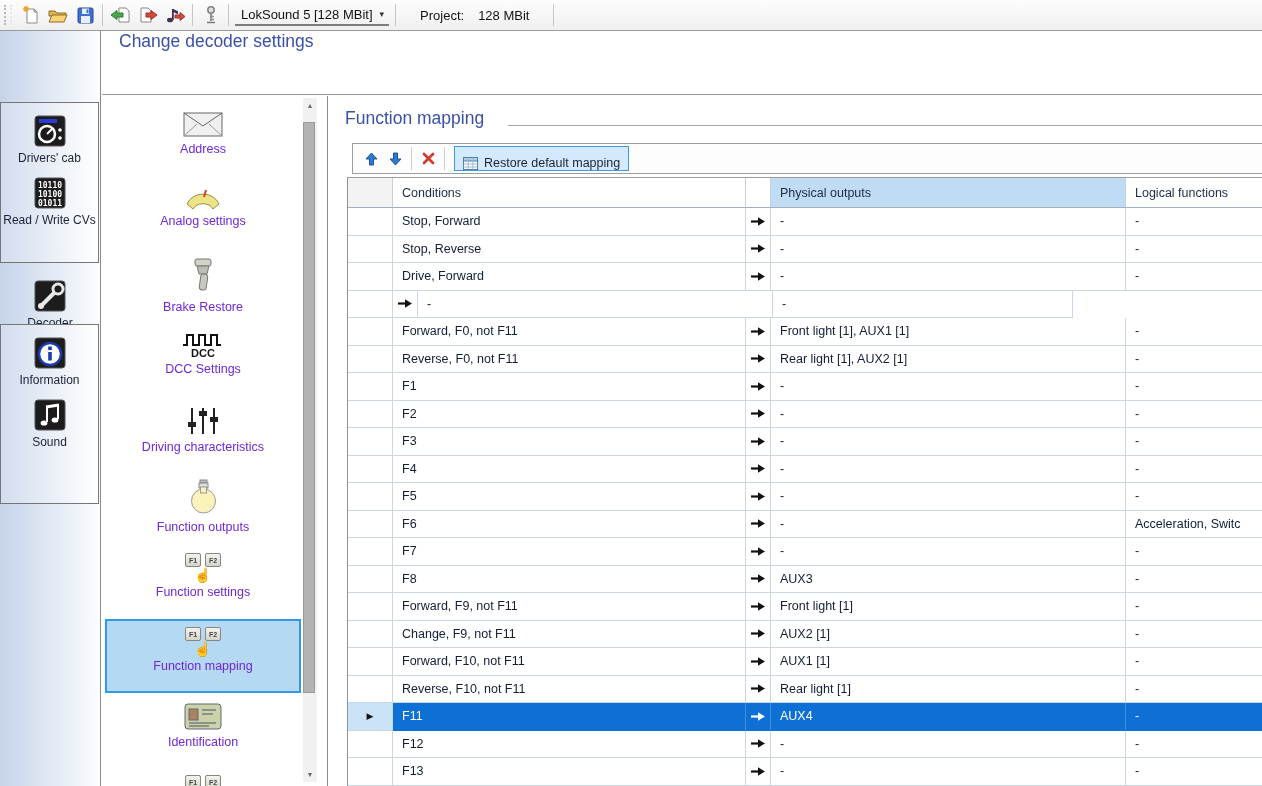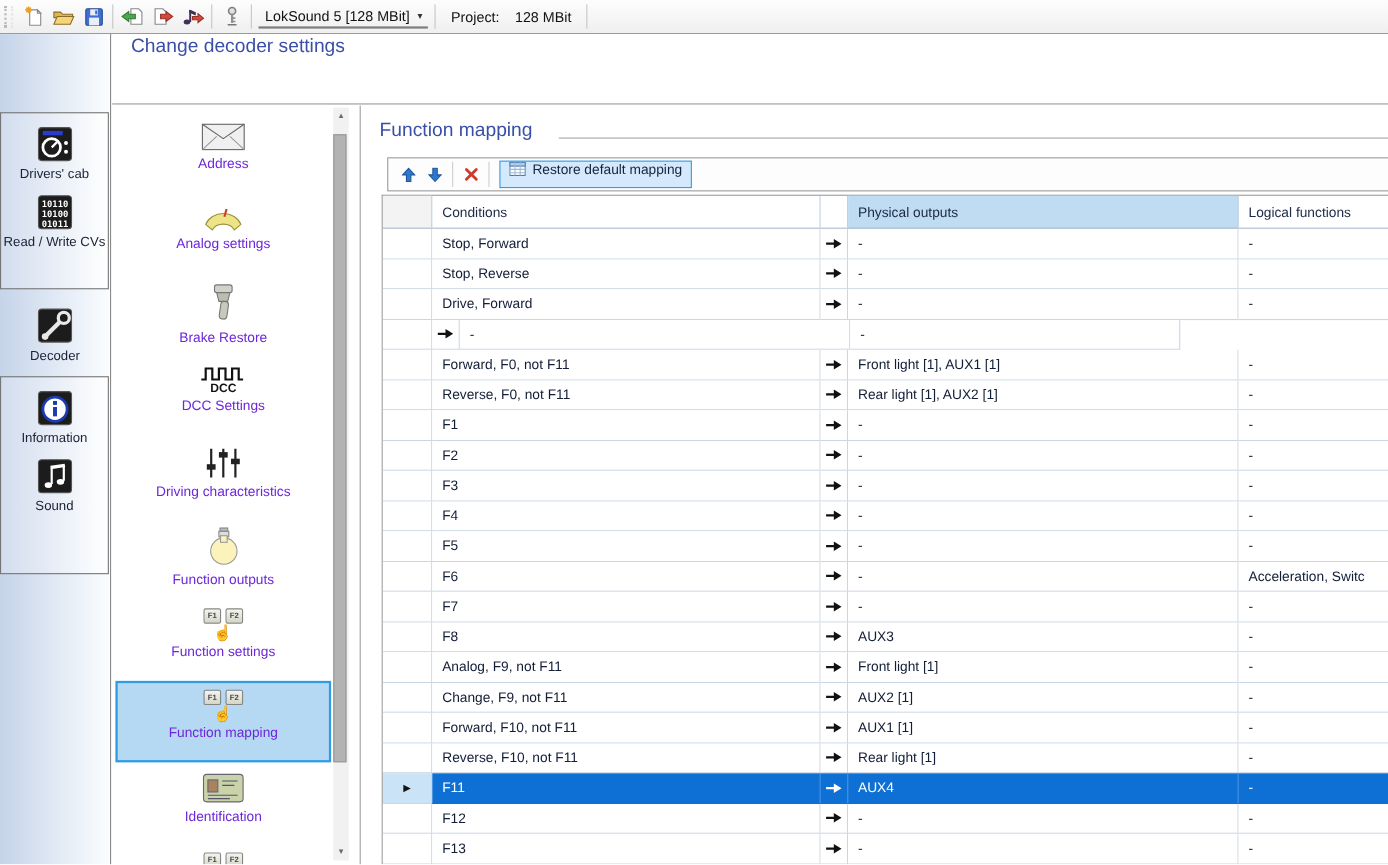--- a/index.html
+++ b/index.html
@@ -9,30 +9,30 @@
   
   .top-toolbar{position:absolute;left:0;top:0;width:100%;height:31px;box-sizing:border-box;
     background:linear-gradient(#fdfdfd,#efefef);border-bottom:1px solid #9a9a9a;
     display:flex;align-items:center;padding:0 4px;}
   .grip{width:4px;height:20px;border-left:2px dotted #b9b9b9;border-right:2px dotted #e6e6e6;margin-right:5px;}
   .tb-btn{width:27px;height:26px;display:flex;align-items:center;justify-content:center;flex:0 0 auto;}
   .tb-sep{width:1px;height:22px;background:#c6c6c6;margin:0 4px;flex:0 0 auto;}
   .combo{display:flex;align-items:center;font-size:13px;color:#111;
     border-bottom:2px solid #7d7d7d;padding:2px 5px 2px 6px;margin:0 2px;cursor:default;}
   .combo .caret{font-size:9px;color:#333;margin-left:7px;}
-  .project{font-size:13px;color:#111;margin:0 10px;}
+  .project{font-size:13px;color:#111;margin:0 20px;}
   .project .pv{margin-left:14px;}
 
   
   .sidebar{position:absolute;left:0;top:31px;width:101px;height:755px;box-sizing:border-box;
     background:linear-gradient(90deg,#c5d4e9,#fbfdff);border-right:1px solid #898989;}
   .side-group{position:absolute;left:0;right:1px;border:1px solid #767676;
     background:linear-gradient(90deg,#d2ddee,#ffffff);box-sizing:border-box;}
   .side-group-1{top:71px;height:161px;}
-  .side-group-2{top:311px;height:180px;}
+  .side-group-2{top:293px;height:180px;}
   .side-item{display:flex;flex-direction:column;align-items:center;padding-top:10px;cursor:default;}
   .side-item .lbl{font-size:12px;color:#1b2136;text-align:center;line-height:13px;margin-top:3px;padding:0 2px;}
   .decoder-item{position:absolute;top:237px;left:0;right:0;}
 
   
   .title-band{position:absolute;left:102px;top:31px;right:0;height:64px;box-sizing:border-box;
     background:#fff;border-bottom:1px solid #989898;display:flex;align-items:flex-start;padding-left:17px;}
   .title-band .t{font-size:17.5px;color:#3a50a8;}
 
   
@@ -59,21 +59,21 @@
 
   
   .main{position:absolute;left:328px;top:96px;width:934px;height:690px;background:#fff;overflow:hidden;}
   .fm-heading{position:absolute;left:17px;top:12px;font-size:17.5px;color:#3a50a8;}
   .fm-rule{position:absolute;left:180px;right:0;top:29px;border-top:1px solid #a6a6a6;}
 
   .strip{position:absolute;left:24px;right:-2px;top:47px;height:31px;box-sizing:border-box;
     border:1px solid #9c9c9c;background:#fdfdfd;display:flex;align-items:center;padding-left:6px;}
   .strip-btn{width:24px;height:25px;display:flex;align-items:center;justify-content:center;}
   .strip-sep{width:1px;height:23px;background:#cfcfcf;margin:0 4px;}
-  .restore-btn{display:flex;align-items:flex-start;gap:6px;height:25px;box-sizing:border-box;
+  .restore-btn{display:flex;align-items:flex-end;gap:6px;height:25px;box-sizing:border-box;
     border:1px solid #3d9ae1;background:#d4eafc;padding:0 8px;margin-left:5px;
     font-size:12.5px;color:#16233f;}
 
   
   .grid{position:absolute;left:19px;top:81px;width:1080px;
     border-left:1px solid #909090;border-top:1px solid #9c9c9c;box-sizing:border-box;}
   .ghead{display:flex;height:30px;}
   .ghead .gc{box-sizing:border-box;display:flex;align-items:center;font-size:12.5px;color:#1c2a46;
     border-right:1px solid #c2d0de;border-bottom:1px solid #9fb0c2;padding-left:9px;}
   .c-sel{width:45px;padding-left:0 !important;}
@@ -624,21 +624,21 @@
             <div class="cell c-phys">
               <span>AUX3</span>
             </div>
             <div class="cell c-log">
               <span>-</span>
             </div>
           </div>
           <div class="row">
             <div class="cell c-sel"></div>
             <div class="cell c-cond">
-              <span>Analog, F9, not F11</span>
+              <span>Forward, F9, not F11</span>
             </div>
             <div class="cell c-arr">
               <svg class="arr-svg" width="16" height="11">
                 <line x1="1" y1="5.5" x2="9" y2="5.5" stroke="currentColor" stroke-width="2.2"></line>
                 <polygon points="8,1.2 15,5.5 8,9.8" fill="currentColor"></polygon>
               </svg>
             </div>
             <div class="cell c-phys">
               <span>Front light [1]</span>
             </div>

